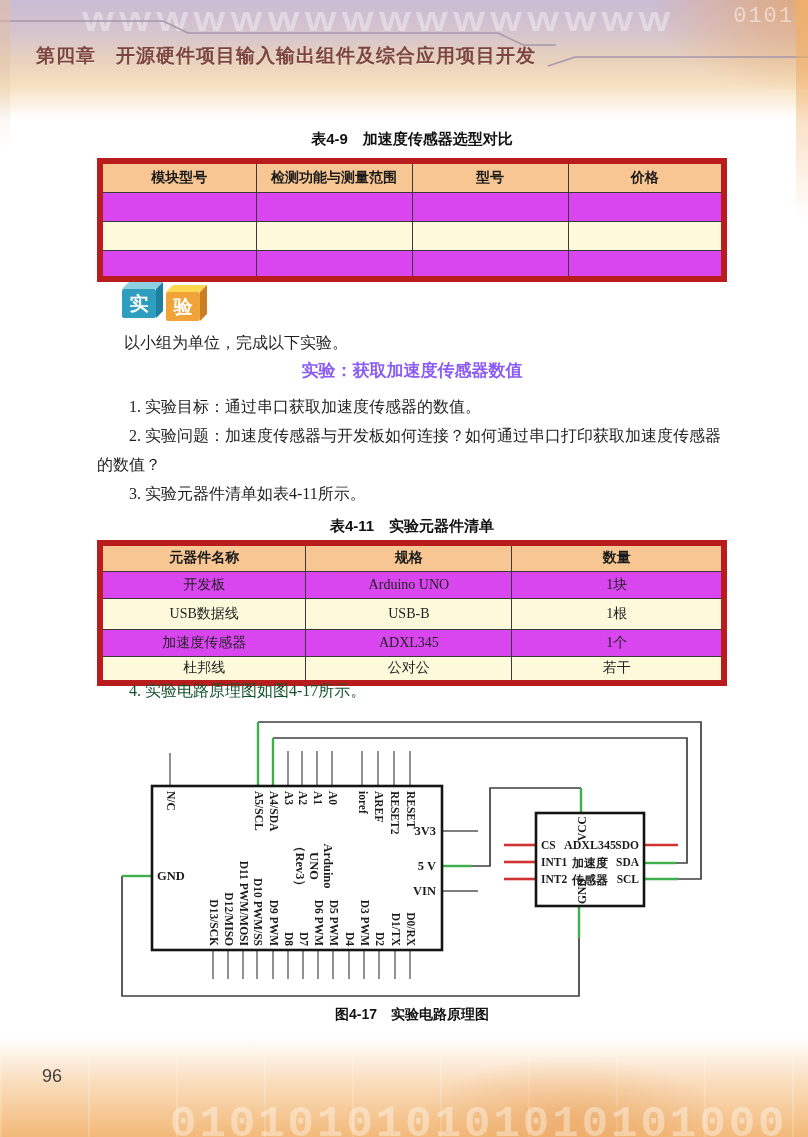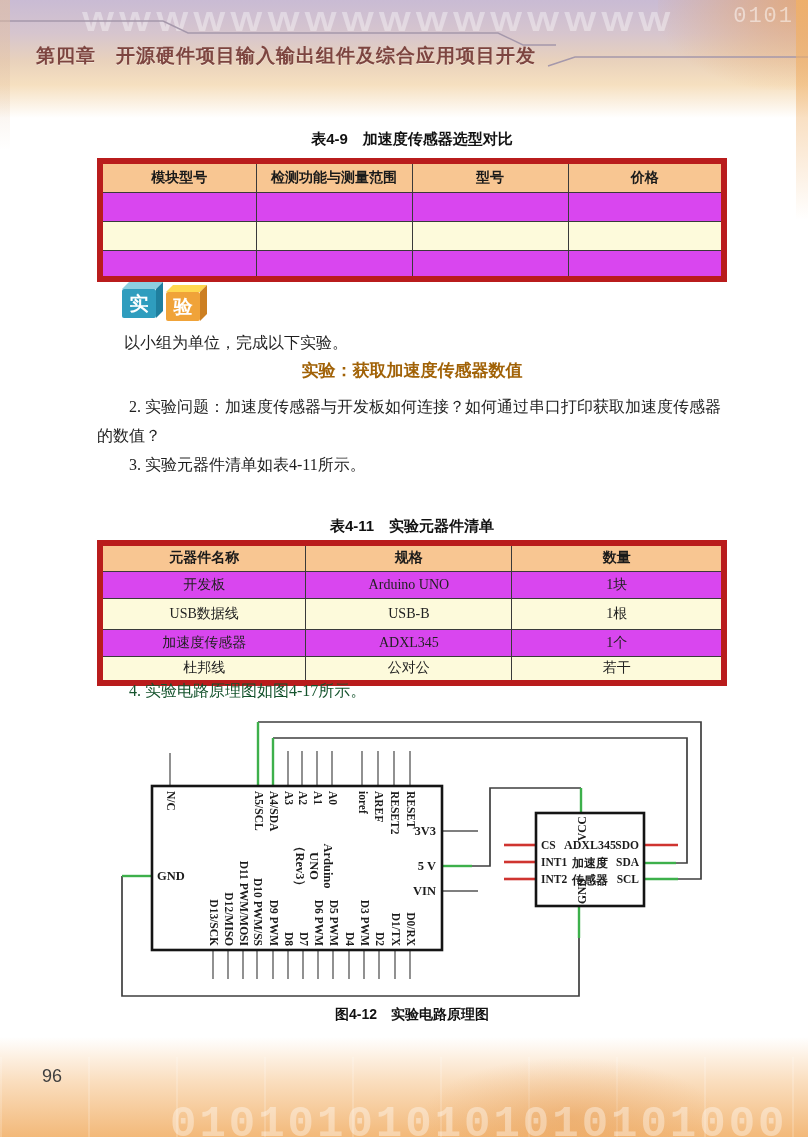--- a/index.html
+++ b/index.html
@@ -44,21 +44,21 @@
   .cube1 .front{background:#2f9dbe;}
   .cube1 .top{background:#8ed0e0;}
   .cube1 .side{background:#1f7f9e;}
   .cube2{left:44px;top:11px;}
   .cube2 .front{background:#f0a339;}
   .cube2 .top{background:#ffd84f;}
   .cube2 .side{background:#cc7f22;}
   
   .intro{position:absolute;left:124px;top:333px;font-size:16px;color:#1e1e1e;}
   .exp-heading{position:absolute;left:97px;top:359px;width:630px;text-align:center;
-       font-family:Liberation Mono, monospace;font-weight:bold;font-size:17px;color:#a16207;}
+       font-family:Liberation Mono, monospace;font-weight:bold;font-size:17px;color:#8b5cf6;}
   .items{position:absolute;left:97px;top:392px;width:632px;font-size:16px;line-height:29px;color:#1e1e1e;}
   .items p{margin:0;text-indent:2em;}
   .item4{position:absolute;left:97px;top:681px;width:632px;font-size:16px;color:#14532d;text-indent:2em;margin:0;}
   
   .fig-svg{position:absolute;left:90px;top:708px;width:640px;height:306px;}
   .fig-caption{position:absolute;left:97px;top:1006px;width:630px;text-align:center;
        font-family:"Liberation Sans",sans-serif;font-weight:600;font-size:14px;color:#111;}
   
   .ftr{position:absolute;left:0;bottom:0;width:808px;height:100px;
        background:linear-gradient(to bottom,rgba(247,199,145,0) 0%,rgba(246,194,136,.55) 45%,rgba(242,181,114,.95) 100%);}
@@ -137,20 +137,21 @@
     <div class="cube cube2">
       <div class="top"></div>
       <div class="side"></div>
       <div class="front">验</div>
     </div>
   </div>
 
   <div class="intro">以小组为单位，完成以下实验。</div>
   <div class="exp-heading">实验：获取加速度传感器数值</div>
   <div class="items">
+    <p>1. 实验目标：通过串口获取加速度传感器的数值。</p>
     <p>2. 实验问题：加速度传感器与开发板如何连接？如何通过串口打印获取加速度传感器的数值？</p>
     <p>3. 实验元器件清单如表4-11所示。</p>
   </div>
 
   <div class="tbl-title" style="top:517px;">表4-11　实验元器件清单</div>
   <table class="dt" style="top:540px;">
     <colgroup>
         <col style="width:33%">
         <col style="width:33%">
         <col style="width:34%">
@@ -298,21 +299,21 @@
       <text transform="translate(586 841) rotate(-90)">VCC</text>
       <text transform="translate(586 904) rotate(-90)">GND</text>
     </g>
     <g font-size="12" text-anchor="middle">
       <text x="590" y="849">ADXL345</text>
       <text x="590" y="867">加速度</text>
       <text x="590" y="884">传感器</text>
     </g>
   </svg>
 
-  <div class="fig-caption">图4-12　实验电路原理图</div>
+  <div class="fig-caption">图4-17　实验电路原理图</div>
 
   <div class="ftr">
     <div class="ftr-lines"></div>
     <div class="ftr-glow"></div>
     <div class="bin-bottom">010101010101010101000</div>
   </div>
   <div class="pageno">96</div>
 
 </div>
 

